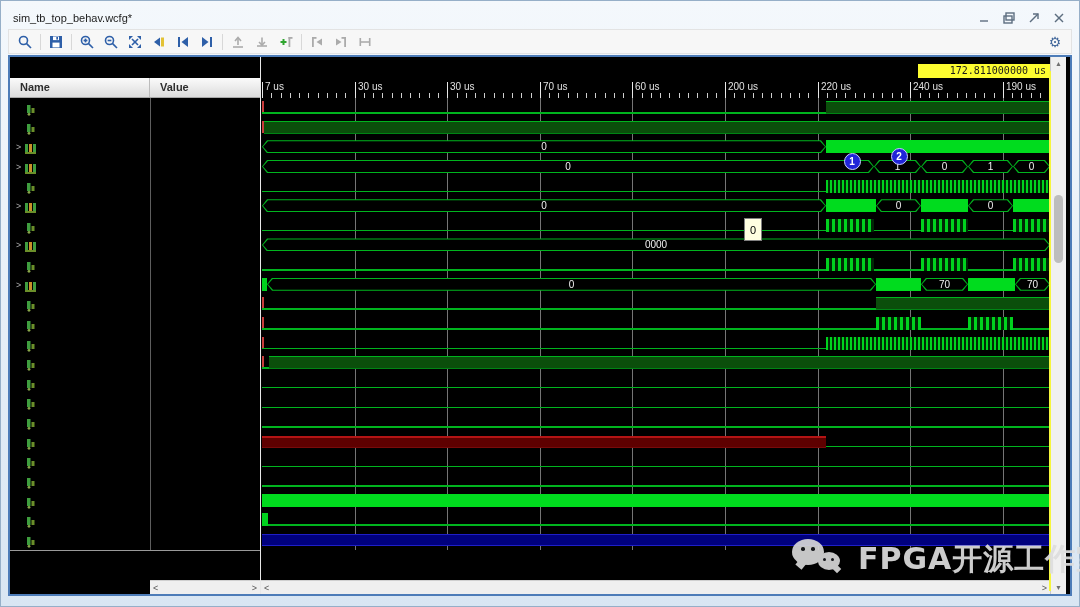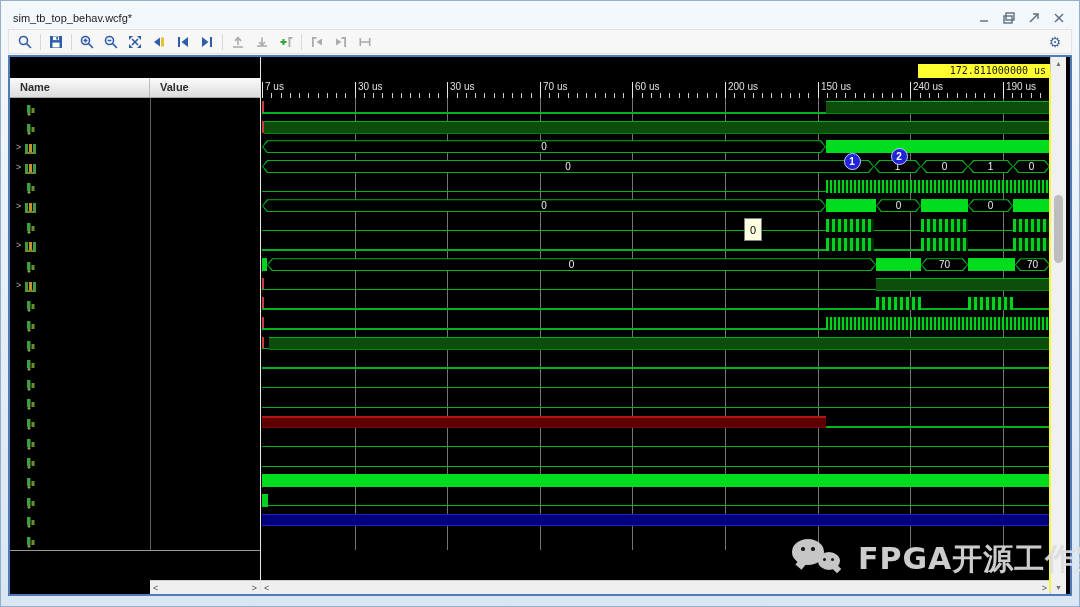--- a/index.html
+++ b/index.html
@@ -680,21 +680,21 @@
             <span class="rlabel" style="left: 97px;">30 us</span>
             <div class="Mtick" style="left: 186px;"></div>
             <span class="rlabel" style="left: 189px;">30 us</span>
             <div class="Mtick" style="left: 279px;"></div>
             <span class="rlabel" style="left: 282px;">70 us</span>
             <div class="Mtick" style="left: 371px;"></div>
             <span class="rlabel" style="left: 374px;">60 us</span>
             <div class="Mtick" style="left: 464px;"></div>
             <span class="rlabel" style="left: 467px;">200 us</span>
             <div class="Mtick" style="left: 557px;"></div>
-            <span class="rlabel" style="left: 560px;">150 us</span>
+            <span class="rlabel" style="left: 560px;">220 us</span>
             <div class="Mtick" style="left: 649px;"></div>
             <span class="rlabel" style="left: 652px;">240 us</span>
             <div class="Mtick" style="left: 742px;"></div>
             <span class="rlabel" style="left: 745px;">190 us</span>
           </div>
         <div class="wave-rows">
             <div class="gridline" style="left: 94px;"></div>
             <div class="gridline" style="left: 186px;"></div>
             <div class="gridline" style="left: 279px;"></div>
             <div class="gridline" style="left: 371px;"></div>
@@ -763,20 +763,26 @@
             </div>
             <div class="wave-row">
               <div class="seg seg-low" style="left: 1px; width: 564px;"></div>
               <div class="seg seg-hatch" style="left: 565px; width: 48px;"></div>
               <div class="seg seg-low" style="left: 613px; width: 47px;"></div>
               <div class="seg seg-hatch" style="left: 660px; width: 47px;"></div>
               <div class="seg seg-low" style="left: 707px; width: 45px;"></div>
               <div class="seg seg-hatch" style="left: 752px; width: 37px;"></div>
             </div>
             <div class="wave-row">
+              <div class="seg seg-bus" style="left: 1px; width: 788px;">
+                <div class="seg-bus-inner"></div>
+                <span class="seg-bus-label">0000</span>
+              </div>
+            </div>
+            <div class="wave-row">
               <div class="seg seg-low" style="left: 1px; width: 564px;"></div>
               <div class="seg seg-hatch" style="left: 565px; width: 48px;"></div>
               <div class="seg seg-low" style="left: 613px; width: 47px;"></div>
               <div class="seg seg-hatch" style="left: 660px; width: 47px;"></div>
               <div class="seg seg-low" style="left: 707px; width: 45px;"></div>
               <div class="seg seg-hatch" style="left: 752px; width: 37px;"></div>
             </div>
             <div class="wave-row">
               <div class="seg seg-pulse" style="left: 1px; width: 5px;"></div>
               <div class="seg seg-bus" style="left: 6px; width: 609px;">

